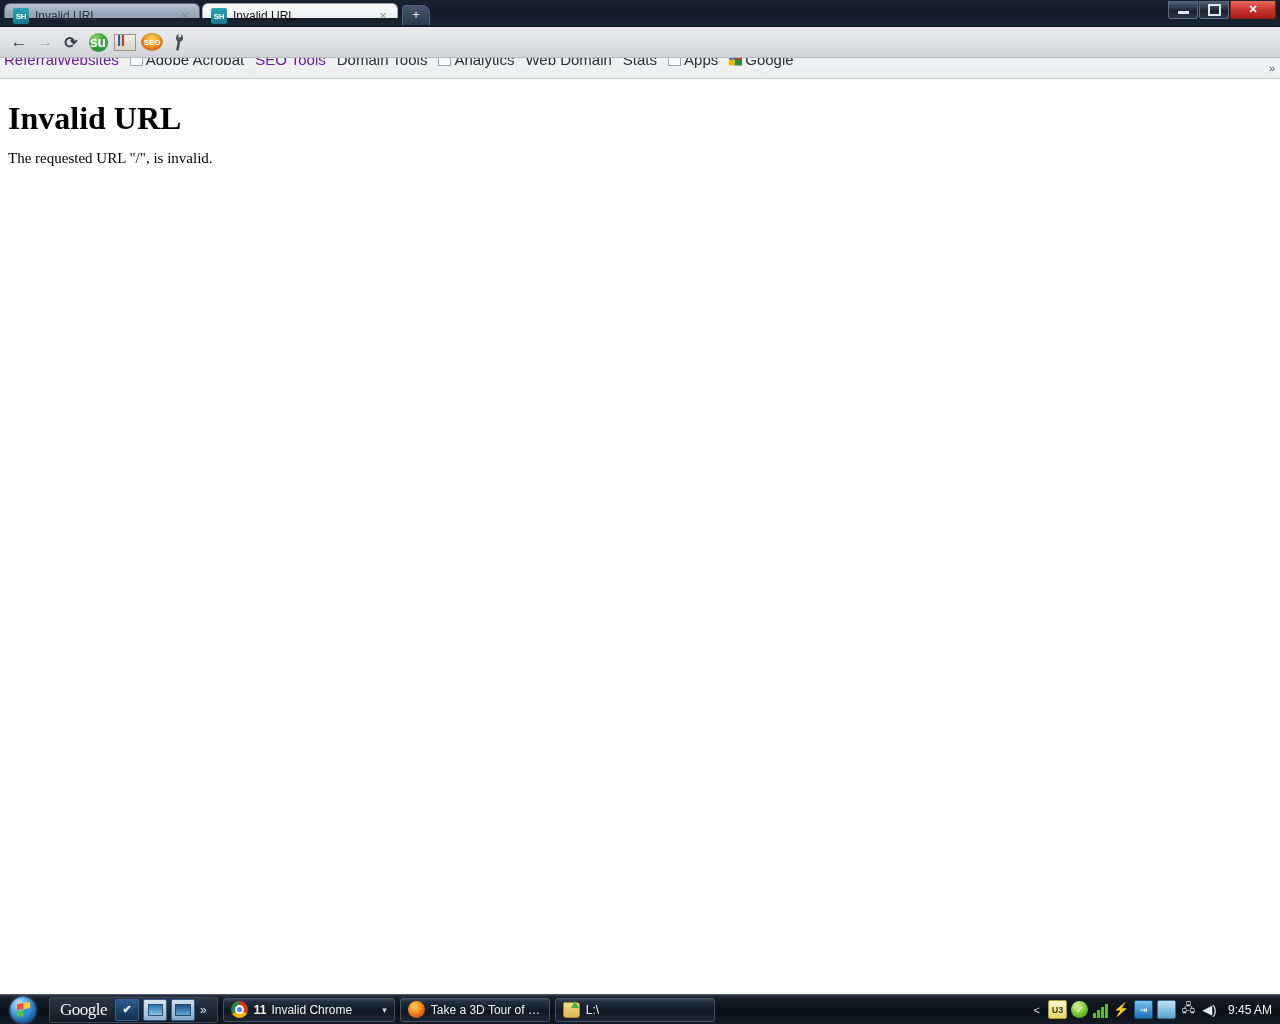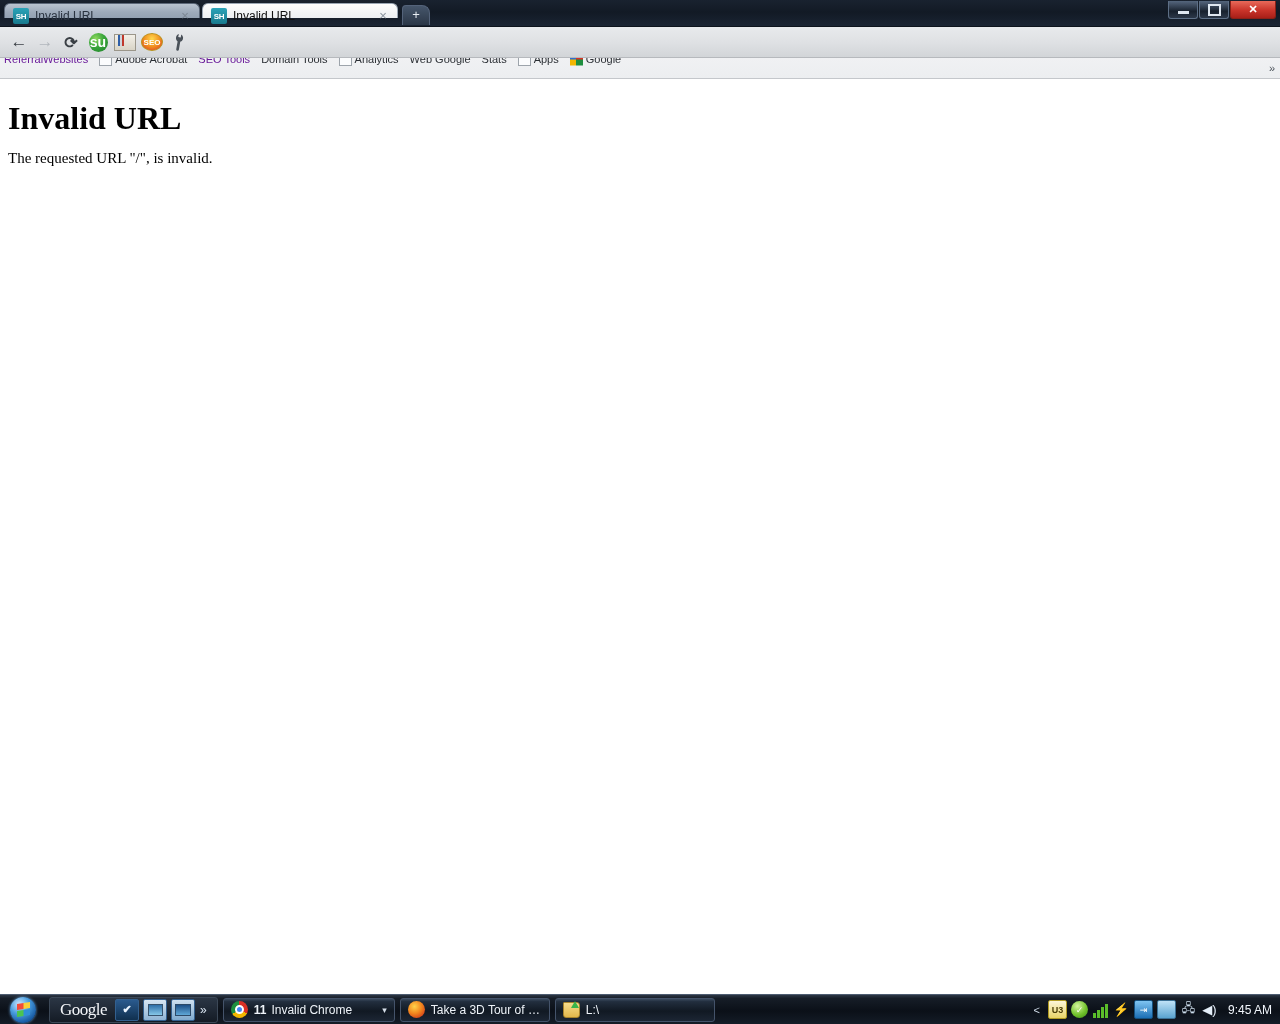--- a/index.html
+++ b/index.html
@@ -206,21 +206,21 @@
   }
   
   #bookmarks-inner {
     position: absolute; left: 4px; right: 0; top: -9px;
     height: 20px;
     display: flex; align-items: center;
     white-space: nowrap;
   }
   .bm {
     display: flex; align-items: center;
-    font-size: 11px; color: #2b2f34;
+    font-size: 15px; color: #2b2f34;
     margin-right: 11px;
   }
   .bm .bm-ic {
     width: 11px; height: 12px; margin-right: 3px;
     border: 1px solid #9da4ab; background: #fbfcfd;
     flex: 0 0 11px;
   }
   .bm.c-purple { color: #6a1b9a; }
   .bm.c-plain  { color: #2b2f34; }
   .bm-google-ic{
@@ -448,21 +448,21 @@
         <span>SEO Tools</span>
       </div>
       <div class="bm c-plain">
         <span>Domain Tools</span>
       </div>
       <div class="bm c-plain">
         <span class="bm-ic"></span>
         <span>Analytics</span>
       </div>
       <div class="bm c-plain">
-        <span>Web Google</span>
+        <span>Web Domain</span>
       </div>
       <div class="bm c-plain">
         <span>Stats</span>
       </div>
       <div class="bm c-plain">
         <span class="bm-ic"></span>
         <span>Apps</span>
       </div>
       <div class="bm c-plain">
         <span class="bm-google-ic"></span>

